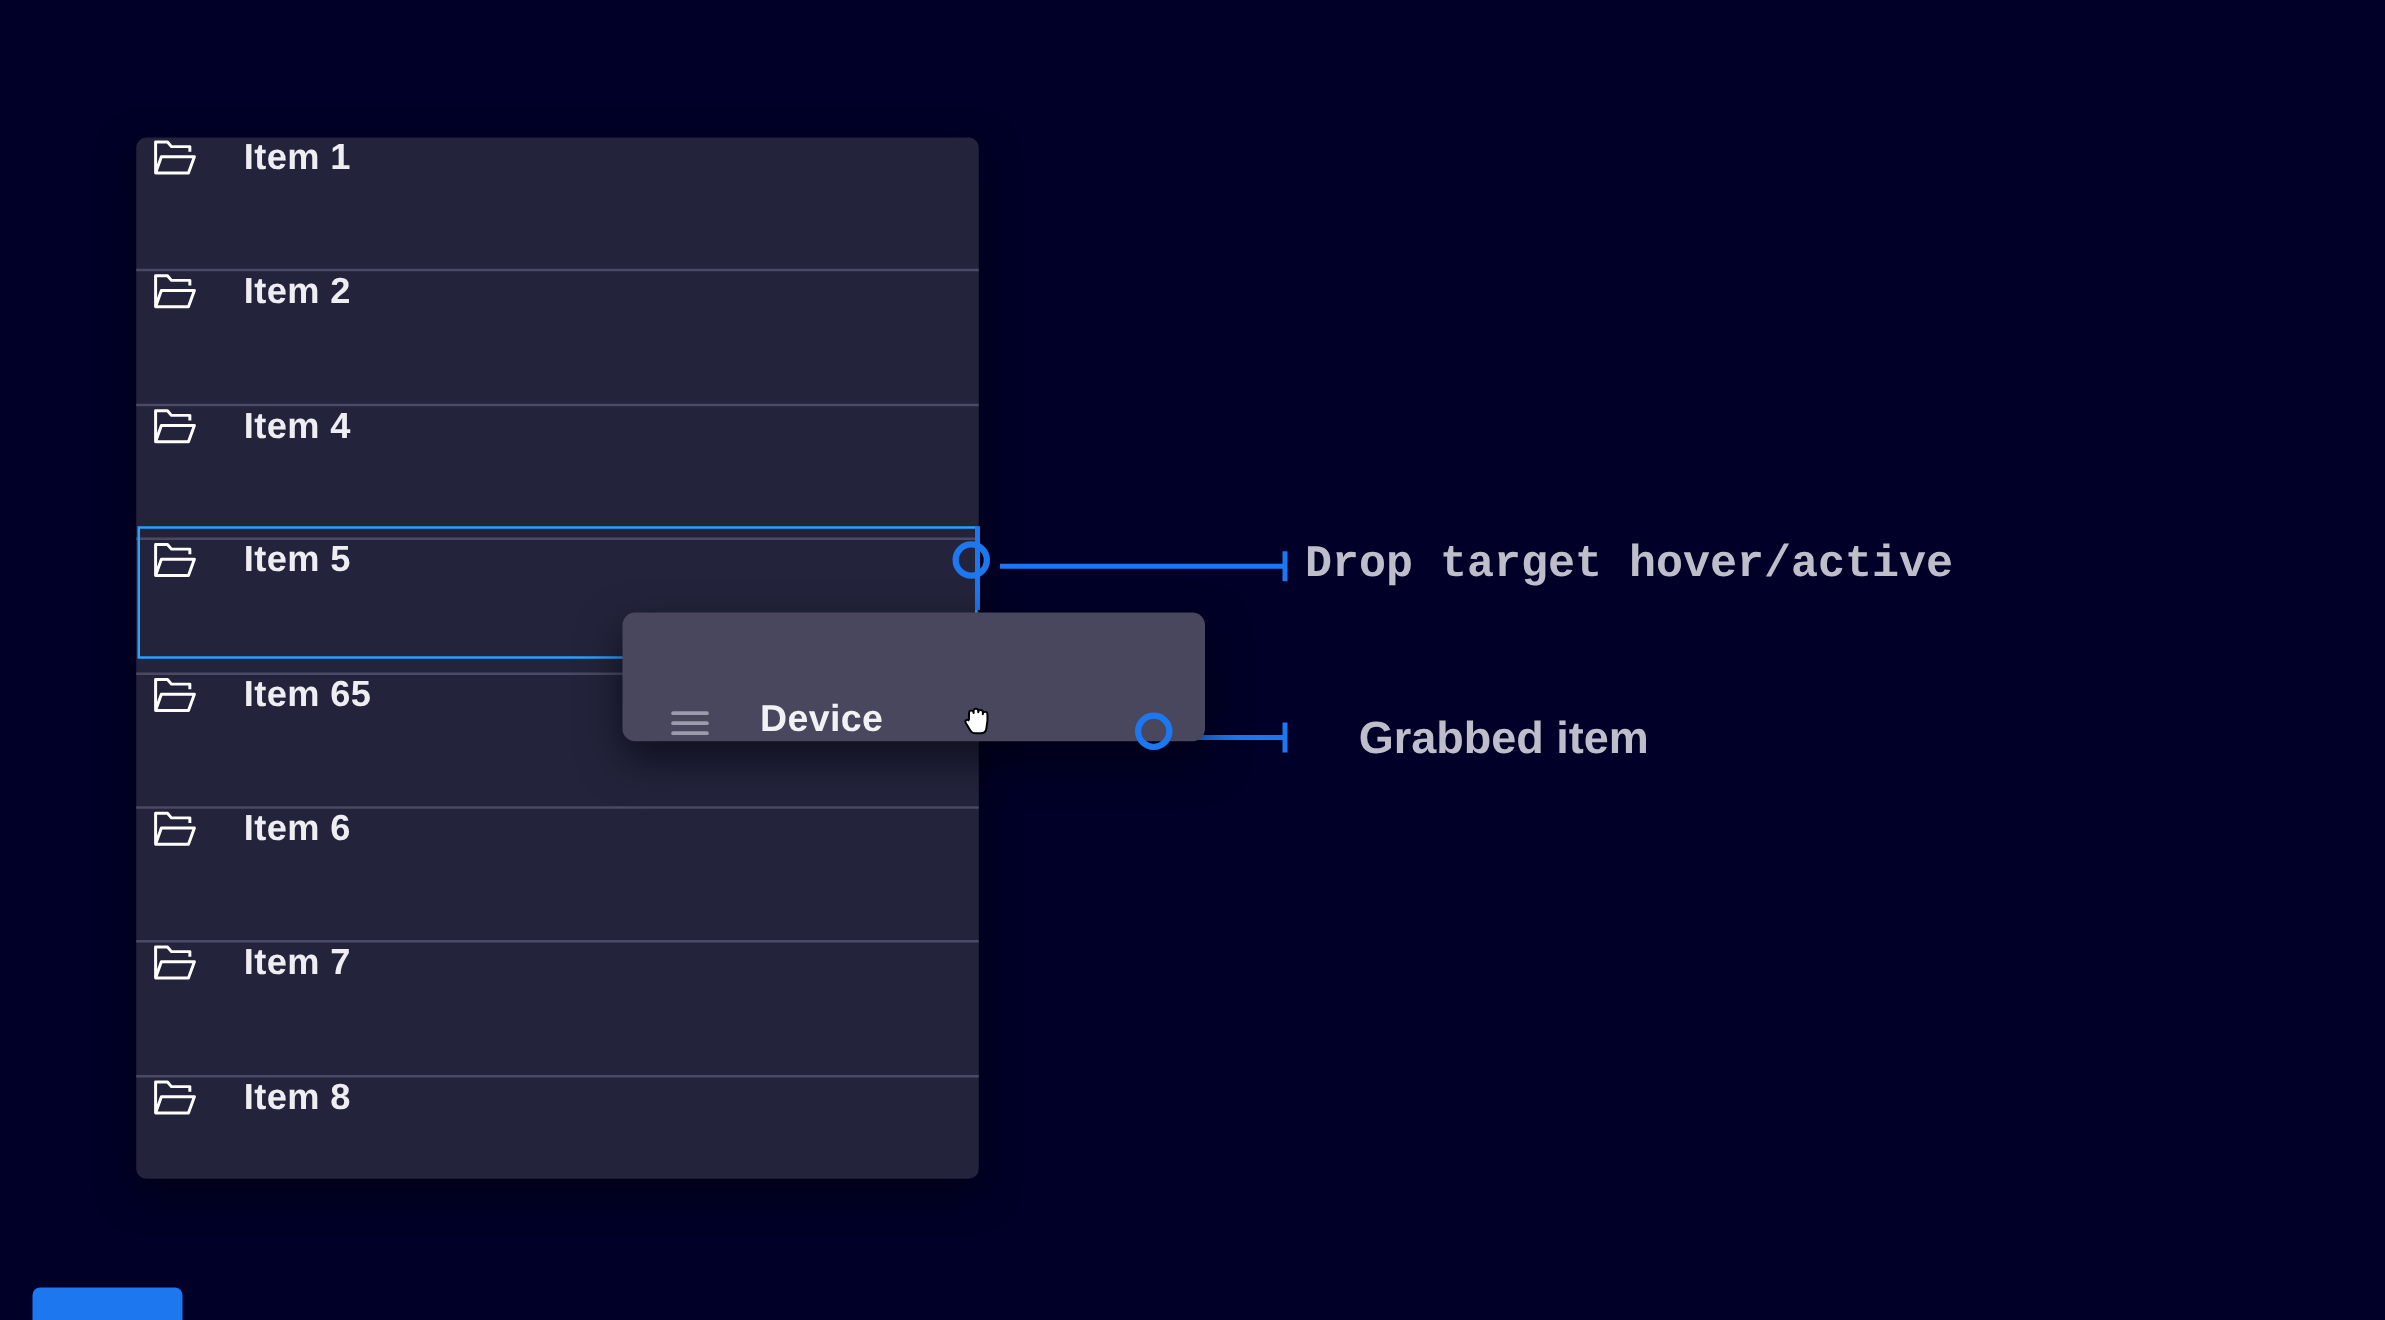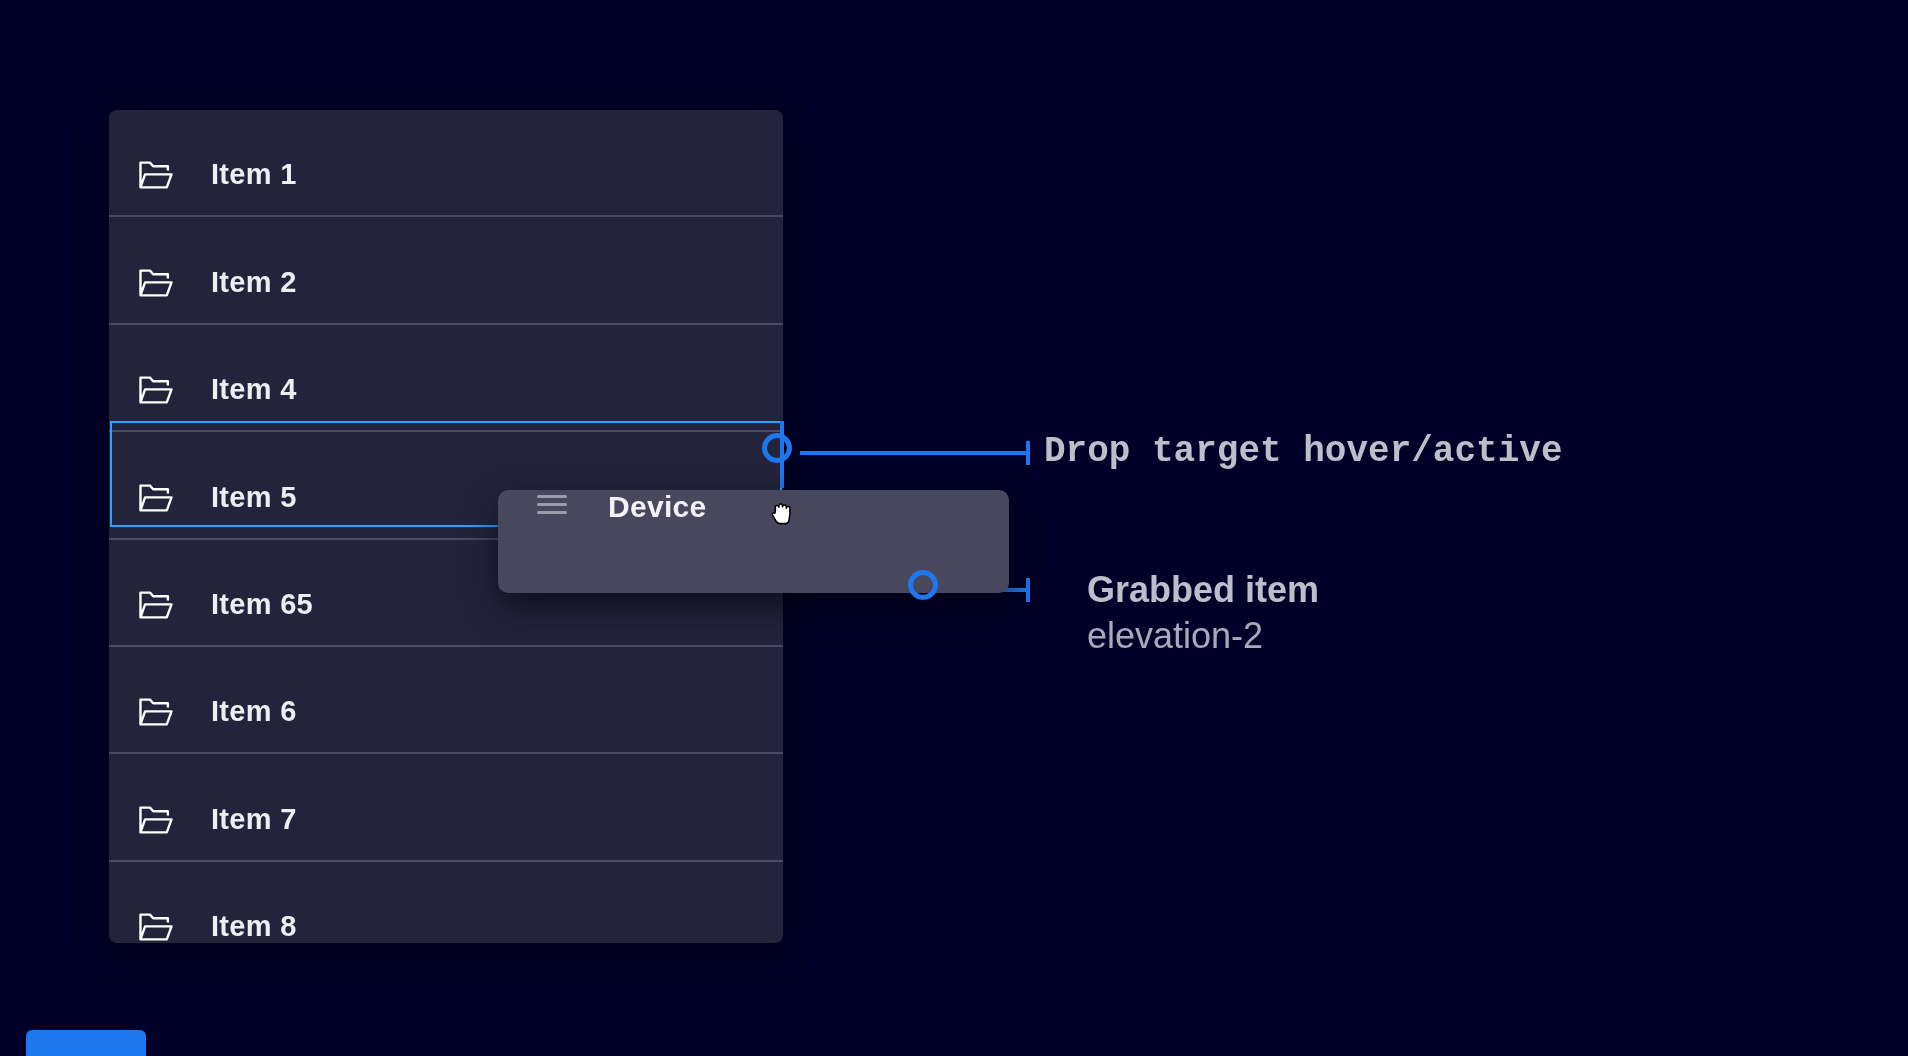--- a/index.html
+++ b/index.html
@@ -19,39 +19,39 @@
 
   
   .list-panel{
     left:109px; top:110px; width:674px; height:833px;
     background:var(--panel-bg); border-radius:8px;
     display:flex; flex-direction:column;
     box-shadow:0 10px 30px rgba(0,0,10,.55);
     z-index:1;
   }
   .row{
-    flex:1 1 0; display:flex; align-items:flex-end;
-    padding-left:28px; position:relative;
+    flex:1 1 0; display:flex; align-items:flex-start;
+    padding-left:12px; position:relative;
   }
   .row + .row{border-top:2px solid var(--separator);margin-top:24px;}
   .folder{width:38px; height:32px; flex:0 0 38px; margin-right:36px;}
   .row-label{
     color:var(--row-text); font-size:29px; font-weight:600; letter-spacing:.3px;
   }
   .focus-outline{
     left:110px; top:421px; width:672px; height:106px;
     border:2.5px solid var(--accent-outline);
     z-index:2; pointer-events:none;
   }
 
   
   .drag-card{
-    left:498px; top:490px; width:511px; height:103px;
+    left:498px; top:490px; width:466px; height:103px;
     background:var(--card-bg); border-radius:10px;
-    display:flex; align-items:flex-start;
+    display:flex; align-items:flex-end;
     box-shadow:0 14px 34px rgba(0,0,10,.6);
     z-index:4;
   }
   .drag-handle{margin-left:39px; width:30px;}
   .drag-handle span{
     display:block; height:3px; background:var(--handle);
     border-radius:2px; margin:5px 0;
   }
   .card-label{
     color:#f2f2f6; font-size:30px; font-weight:600; margin-left:41px; letter-spacing:.3px;
@@ -148,16 +148,15 @@
   <svg class="grab-cursor" viewBox="0 0 24 24">
     <path d="M7.2 11.5 V8 a1.3 1.3 0 0 1 2.6 0 V7 a1.3 1.3 0 0 1 2.6 0 v.6 a1.3 1.3 0 0 1 2.6 0 v1.1 a1.3 1.3 0 0 1 2.6 0 v3.8 l-.6 4.3 c-.2 1.6-1.5 2.7-3.1 2.7 h-3.1 c-1.2 0-2.4-.7-3-1.8 l-2.5-4.2 c-.6-1 .7-2.1 1.6-1.3 z" fill="#ffffff" stroke="#000000" stroke-width="1.1" stroke-linejoin="round"></path>
   </svg>
 </div>
 
 <div class="abs ann-line" style="left:946px; top:588px; width:82px; height:4px;"></div>
 <div class="abs ann-line" style="left:1026px; top:578px; width:4px; height:24px;"></div>
 <div class="abs ann-circle" style="left:908px; top:570px;"></div>
 <div class="abs ann-text" style="left:1070px; top:567px;margin-left:17px;">
   <div class="ann-title">Grabbed item</div>
-  <div class="ann-sub">elevation-2</div>
 </div>
 
 <div class="abs blue-chip"></div>
 
 </body></html>

